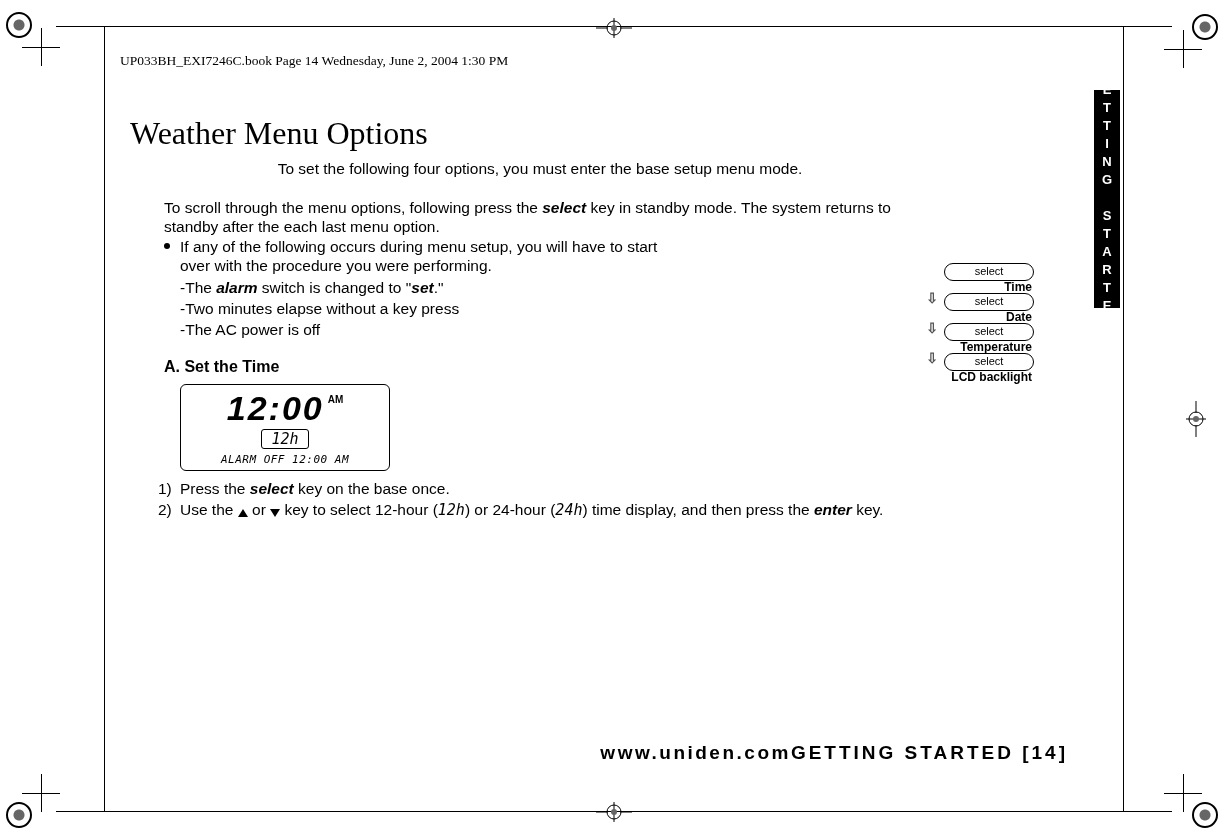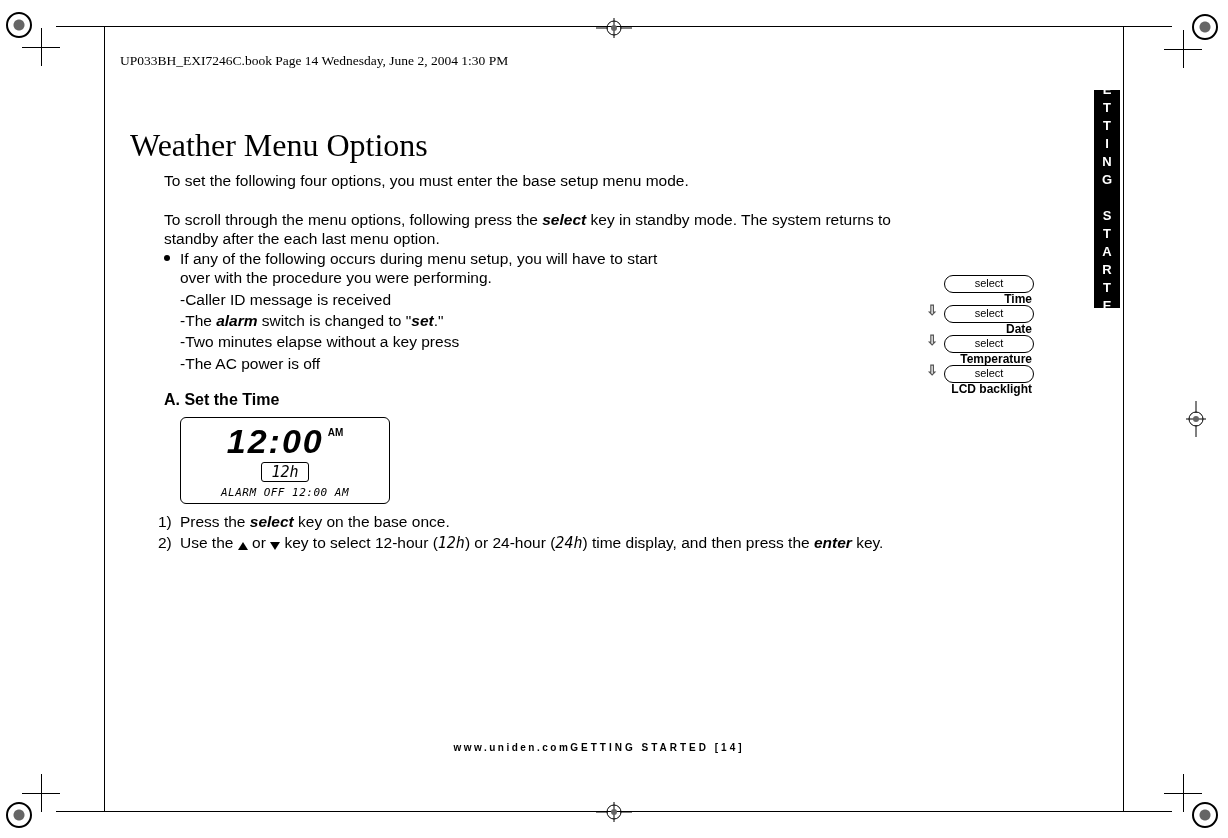--- a/index.html
+++ b/index.html
@@ -77,34 +77,35 @@
     position: absolute;
     top: 53px;
     left: 120px;
     font-family: "Times New Roman", serif;
     font-size: 13.5px;
   }
 
   
   .page {
     position: absolute;
-    top: 127px;
+    top: 115px;
     left: 130px;
     width: 800px;
   }
   h1 {
     font-family: "Times New Roman", serif;
     font-weight: normal;
     font-size: 32px;
     margin-bottom: 8px;
   }
   .intro {
     font-size: 15.5px;
-    margin-left: 34px;
+    margin-left: 20px;
     margin-bottom: 20px;
+    text-align: center;
   }
   .para2 {
     font-size: 15.5px;
     margin-left: 34px;
     line-height: 1.25;
     width: 730px;
   }
   .bullets {
     font-size: 15.5px;
     width: 540px;
@@ -229,22 +230,22 @@
     font-size: 15px;
   }
 
   
   .footer {
     position:absolute;
     left: 130px;
     right: 160px;
     top: 742px;
     display:flex;
-    justify-content:center;
-    font-size: 10px;
+    justify-content:flex-end;
+    font-size: 19px;
     letter-spacing: 3px;
     font-weight: bold;
   }
   .footer .left { letter-spacing: 2.5px; }
 
   
   .side-tab {
     position:absolute;
     right: 108px;
     top: 90px;
@@ -358,21 +359,20 @@
       </div>
     <div class="row">
         <span class="lbl">LCD backlight</span>
       </div>
   </div>
 
   <div class="bullets">
     <div class="bullet">
       <span class="dot"></span>
       <span>If any of the following occurs during menu setup, you will have to start over with the procedure you were performing.</span>
-      <div class="sub">-Caller ID message is received</div>
       <div class="sub">
         <span>-The </span><span class="bold-it">alarm</span><span> switch is changed to "</span><span class="bold-it">set</span><span>."</span>
       </div>
       <div class="sub">-Two minutes elapse without a key press</div>
       <div class="sub">-The AC power is off</div>
     </div>
   </div>
 
   <div class="section-label">A. Set the Time</div>
 

